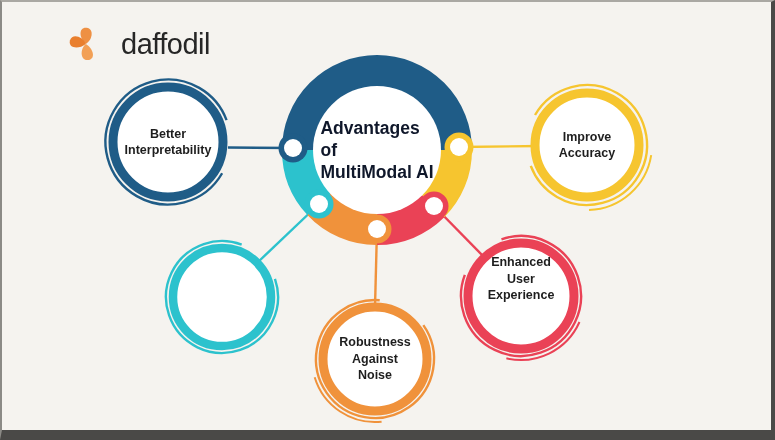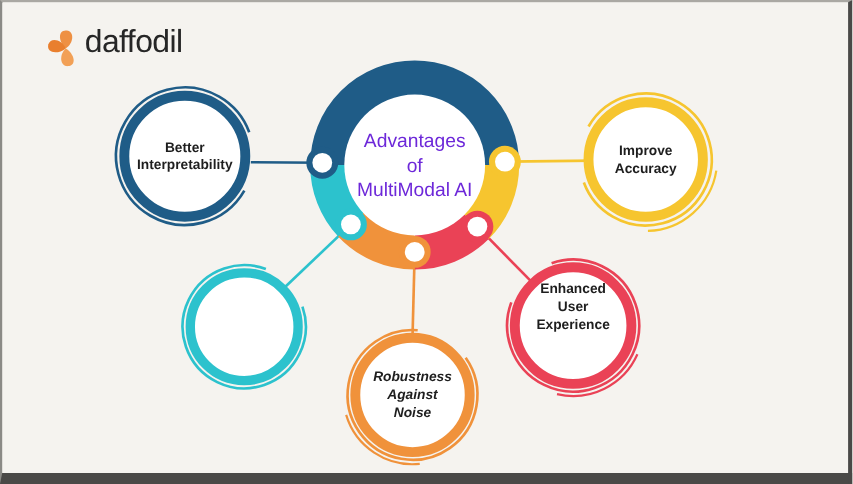--- a/index.html
+++ b/index.html
@@ -14,23 +14,24 @@
     position:absolute;inset:0;
     border-top:2px solid #aaa8a3;
     border-left:2px solid #8b8a86;
     border-right:4px solid #4a4947;
     border-bottom:10px solid #4a4947;
     box-sizing:border-box;
     pointer-events:none;
     z-index:30;
   }
   .logo{
-    position:absolute;left:40px;top:22px;
-    display:flex;align-items:flex-start;
+    position:absolute;left:66px;top:22px;
+    display:flex;align-items:center;
     z-index:10;
+    gap:18px;
   }
   .logo-text{
     font-size:29px;
     color:#262626;
     letter-spacing:-0.5px;
     margin-left:1px;
   }
   .scene{position:absolute;left:0;top:0;z-index:5;}
   .label{
     position:absolute;
@@ -45,26 +46,26 @@
     color:#1e1e1e;
     z-index:20;
     pointer-events:none;
   }
   .center-title{
     position:absolute;
     left:377px;top:150px;
     width:160px;height:110px;
     transform:translate(-50%,-50%);
     display:flex;align-items:center;justify-content:center;
-    text-align:center;
+    text-align:left;
     white-space:pre-line;
-    font-weight:normal;
+    font-weight:bold;
     font-size:17.5px;
     line-height:22px;
-    color:#6d28d9;
+    color:#0f172a;
     z-index:20;
     pointer-events:none;
   }
 </style>
 </head>
 <body>
 
 <div class="slide">
 
   <div class="frame"></div>
@@ -142,20 +143,20 @@
   </svg>
 
   <div class="center-title">Advantages
 of
 MultiModal AI</div>
 
   <div class="label" style="left:587px;top:145px;">Improve
 Accuracy</div>
   <div class="label" style="left:168px;top:142px;">Better
 Interpretability</div>
-  <div class="label" style="left:375px;top:359px;font-style:italic;">Robustness
+  <div class="label" style="left:375px;top:359px;">Robustness
 Against
 Noise</div>
   <div class="label" style="left:521px;top:279px;">Enhanced
 User
 Experience</div>
 
 </div>
 
 </body></html>

